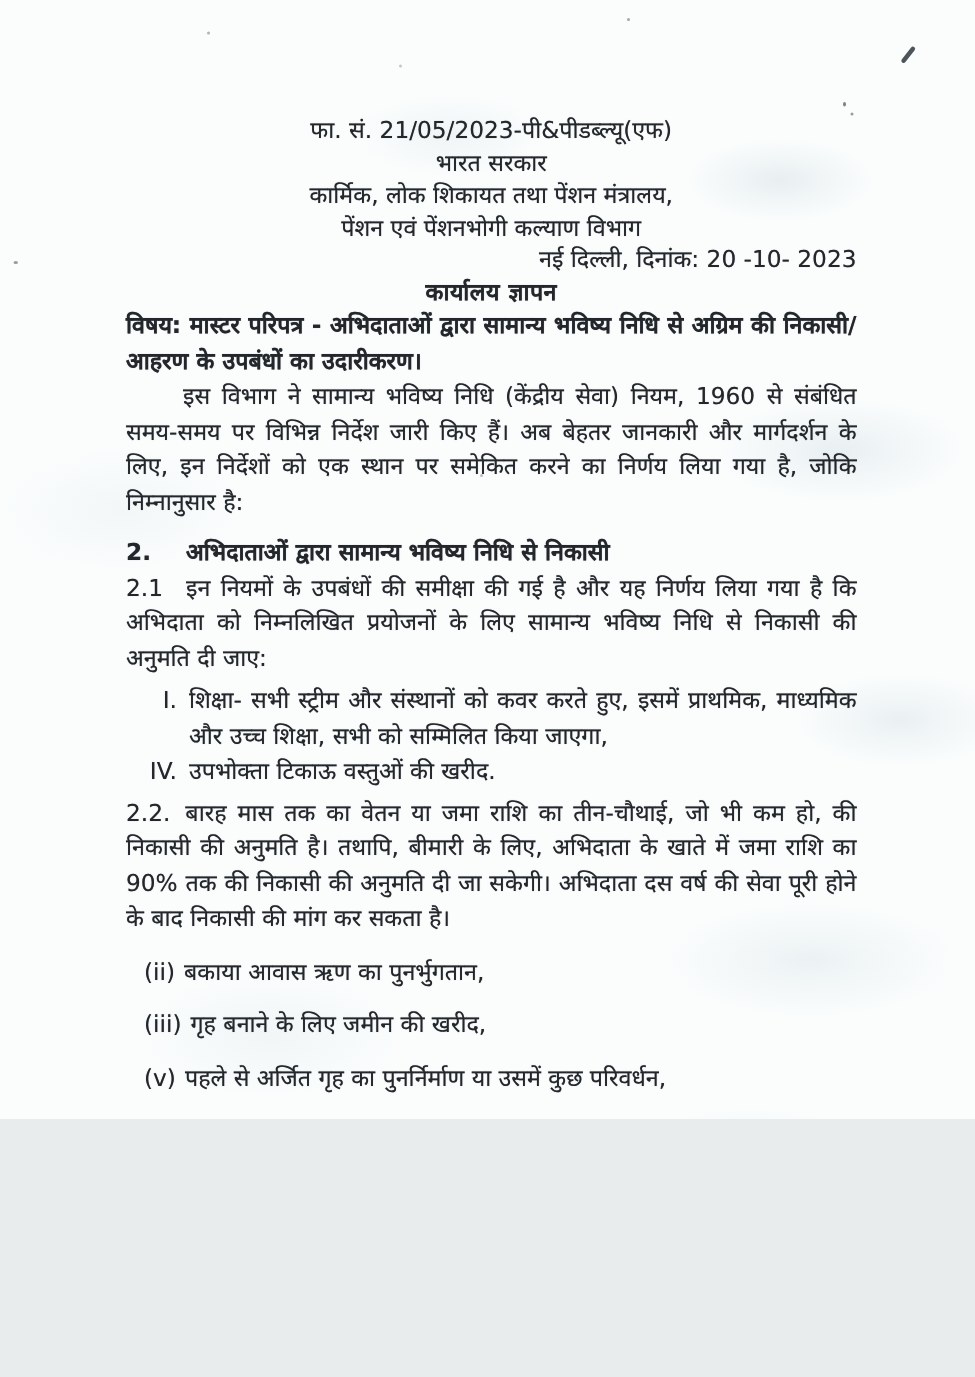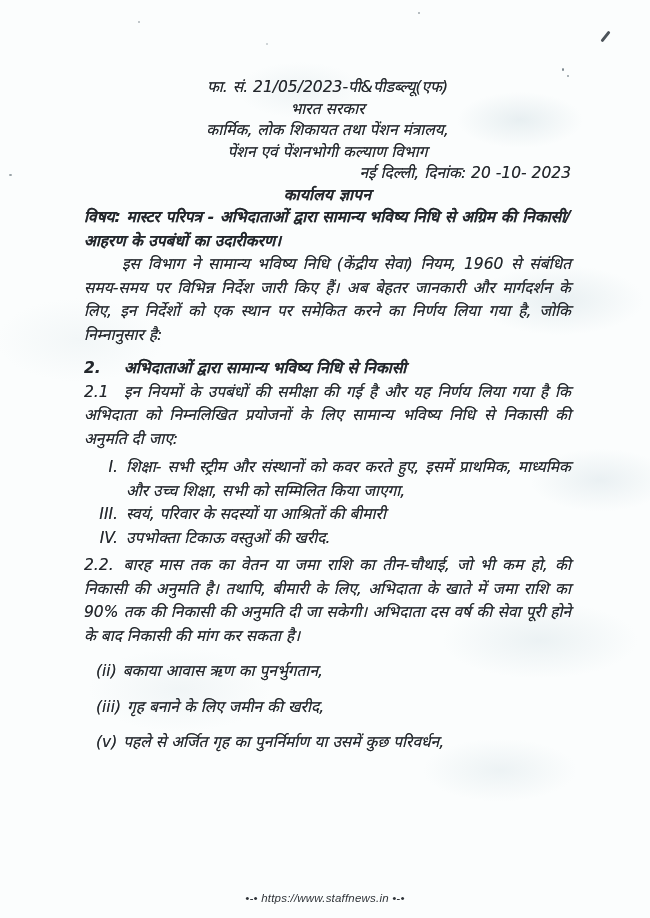--- a/index.html
+++ b/index.html
@@ -3,37 +3,36 @@
 <meta charset="utf-8">
 <style>
   html,body{margin:0;padding:0;}
   body{
     width:650px;height:918px;
     background:#e9eced;
     font-family:"DejaVu Sans",sans-serif;
   }
   .page{
     position:relative;
-    width:650px;height:918px;
+    width:650px;height:746px;
     overflow:hidden;
     background-color:#fbfdfd;
     background-image:
       radial-gradient(90px 40px at 520px 120px, rgba(200,216,222,.38), rgba(200,216,222,0) 70%),
       radial-gradient(120px 50px at 560px 300px, rgba(198,214,221,.34), rgba(198,214,221,0) 70%),
       radial-gradient(100px 45px at 600px 480px, rgba(198,214,221,.32), rgba(198,214,221,0) 70%),
       radial-gradient(140px 55px at 540px 640px, rgba(200,216,222,.30), rgba(200,216,222,0) 70%),
       radial-gradient(110px 45px at 500px 770px, rgba(200,216,222,.28), rgba(200,216,222,0) 70%),
       radial-gradient(90px 40px at 300px 90px, rgba(205,219,224,.25), rgba(205,219,224,0) 70%),
       radial-gradient(130px 60px at 180px 690px, rgba(205,219,224,.22), rgba(205,219,224,0) 70%),
       radial-gradient(120px 60px at 80px 340px, rgba(208,221,226,.20), rgba(208,221,226,0) 70%);
     color:#23272c;
     font-size:15.5px;
     line-height:23.5px;
     text-shadow:0 0 .5px rgba(30,34,40,.55);
-    font-style:italic;
   }
   .content{position:absolute;left:84px;top:0;width:487px;}
   .hline{line-height:21.5px;white-space:nowrap;}
   .center{text-align:center;}
   .right{text-align:right;}
   .file-no{margin-top:77px;}
   .memo-title{font-weight:bold;letter-spacing:.3px;}
   .subject{margin-top:14px;font-weight:bold;text-align:justify;}
   .intro{margin-top:8px;text-indent:38px;text-align:justify;}
   .sec-head{margin-top:10px;font-weight:bold;}
@@ -100,24 +99,20 @@
     <p class="para">
       <span class="p-label">2.1</span><span>इन नियमों के उपबंधों की समीक्षा की गई है और यह निर्णय लिया गया है कि अभिदाता को निम्नलिखित प्रयोजनों के लिए सामान्य भविष्य निधि से निकासी की अनुमति दी जाए:</span>
     </p>
 
     <div class="roman-list">
       <div class="roman-row">
         <span class="roman-marker">I.</span>
         <span class="roman-text">शिक्षा- सभी स्ट्रीम और संस्थानों को कवर करते हुए, इसमें प्राथमिक, माध्यमिक और उच्च शिक्षा, सभी को सम्मिलित किया जाएगा,</span>
       </div>
       <div class="roman-row">
-        <span class="roman-marker">III.</span>
-        <span class="roman-text">स्वयं, परिवार के सदस्यों या आश्रितों की बीमारी</span>
-      </div>
-      <div class="roman-row">
         <span class="roman-marker">IV.</span>
         <span class="roman-text">उपभोक्ता टिकाऊ वस्तुओं की खरीद.</span>
       </div>
     </div>
 
     <p class="para mt4">
       <span class="p-label-tight">2.2.</span><span>बारह मास तक का वेतन या जमा राशि का तीन-चौथाई, जो भी कम हो, की निकासी की अनुमति है। तथापि, बीमारी के लिए, अभिदाता के खाते में जमा राशि का 90% तक की निकासी की अनुमति दी जा सकेगी। अभिदाता दस वर्ष की सेवा पूरी होने के बाद निकासी की मांग कर सकता है।</span>
     </p>
 
 

